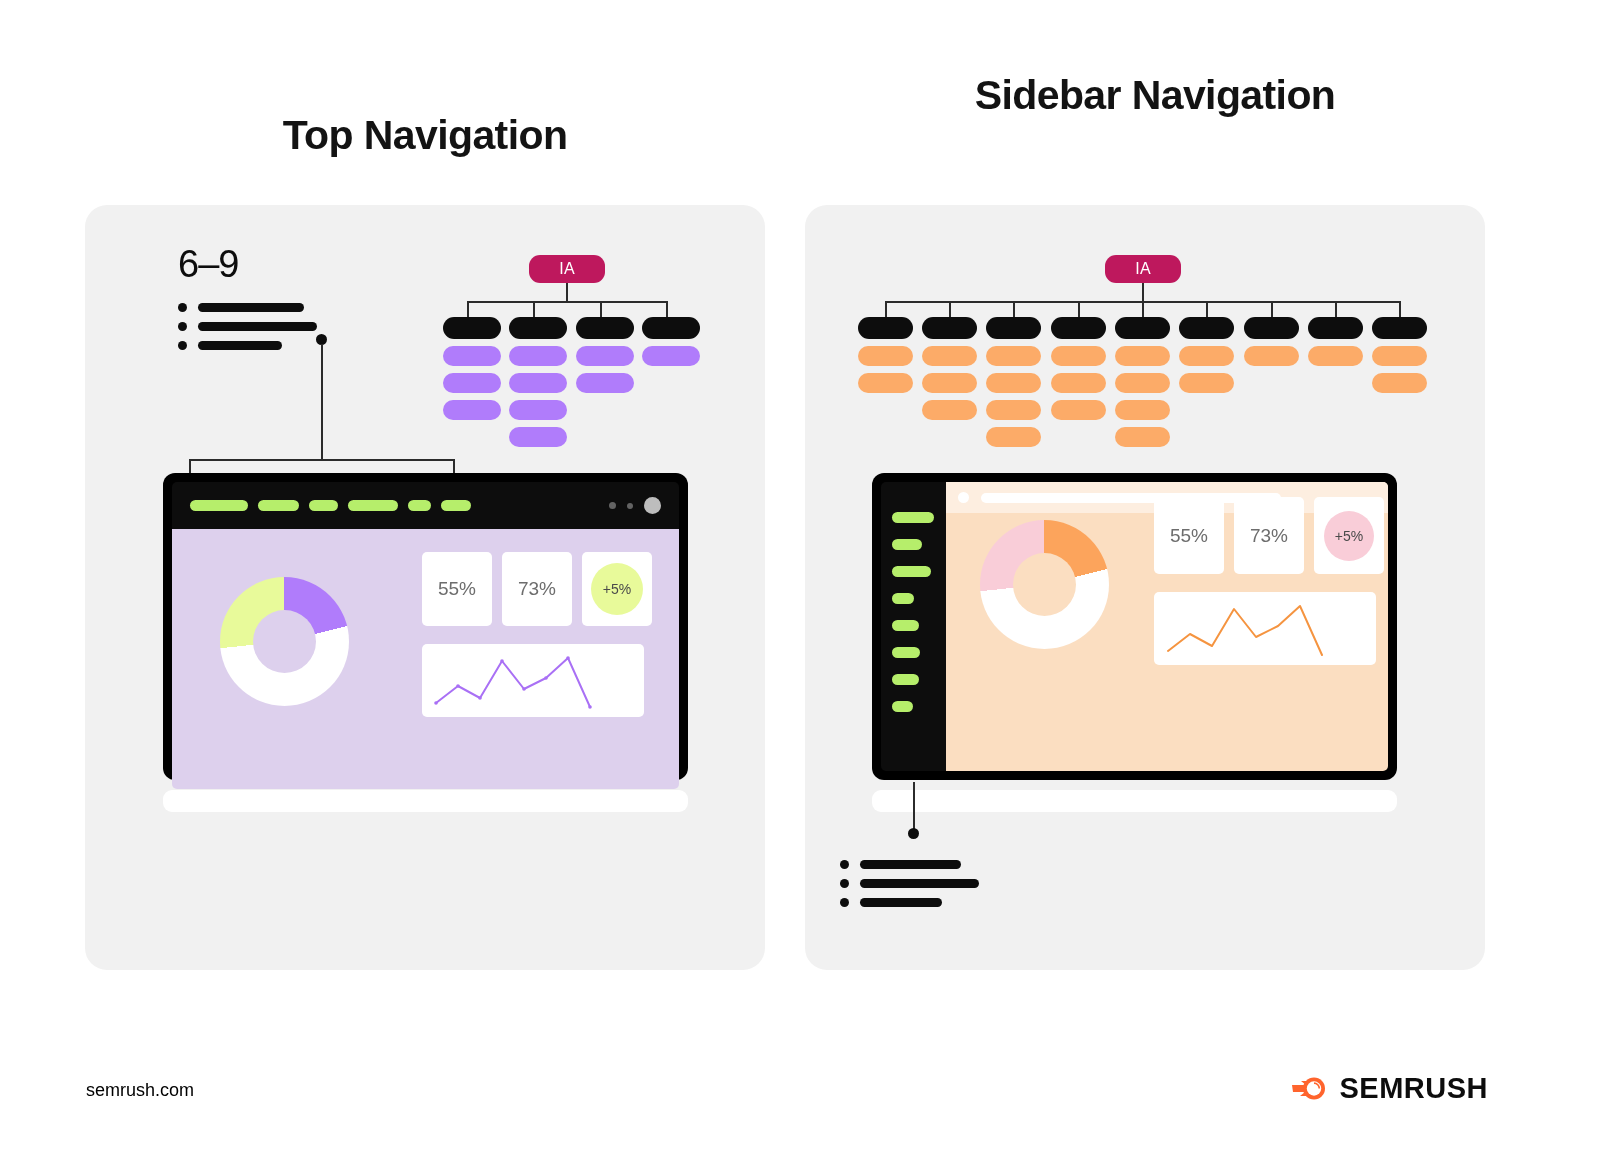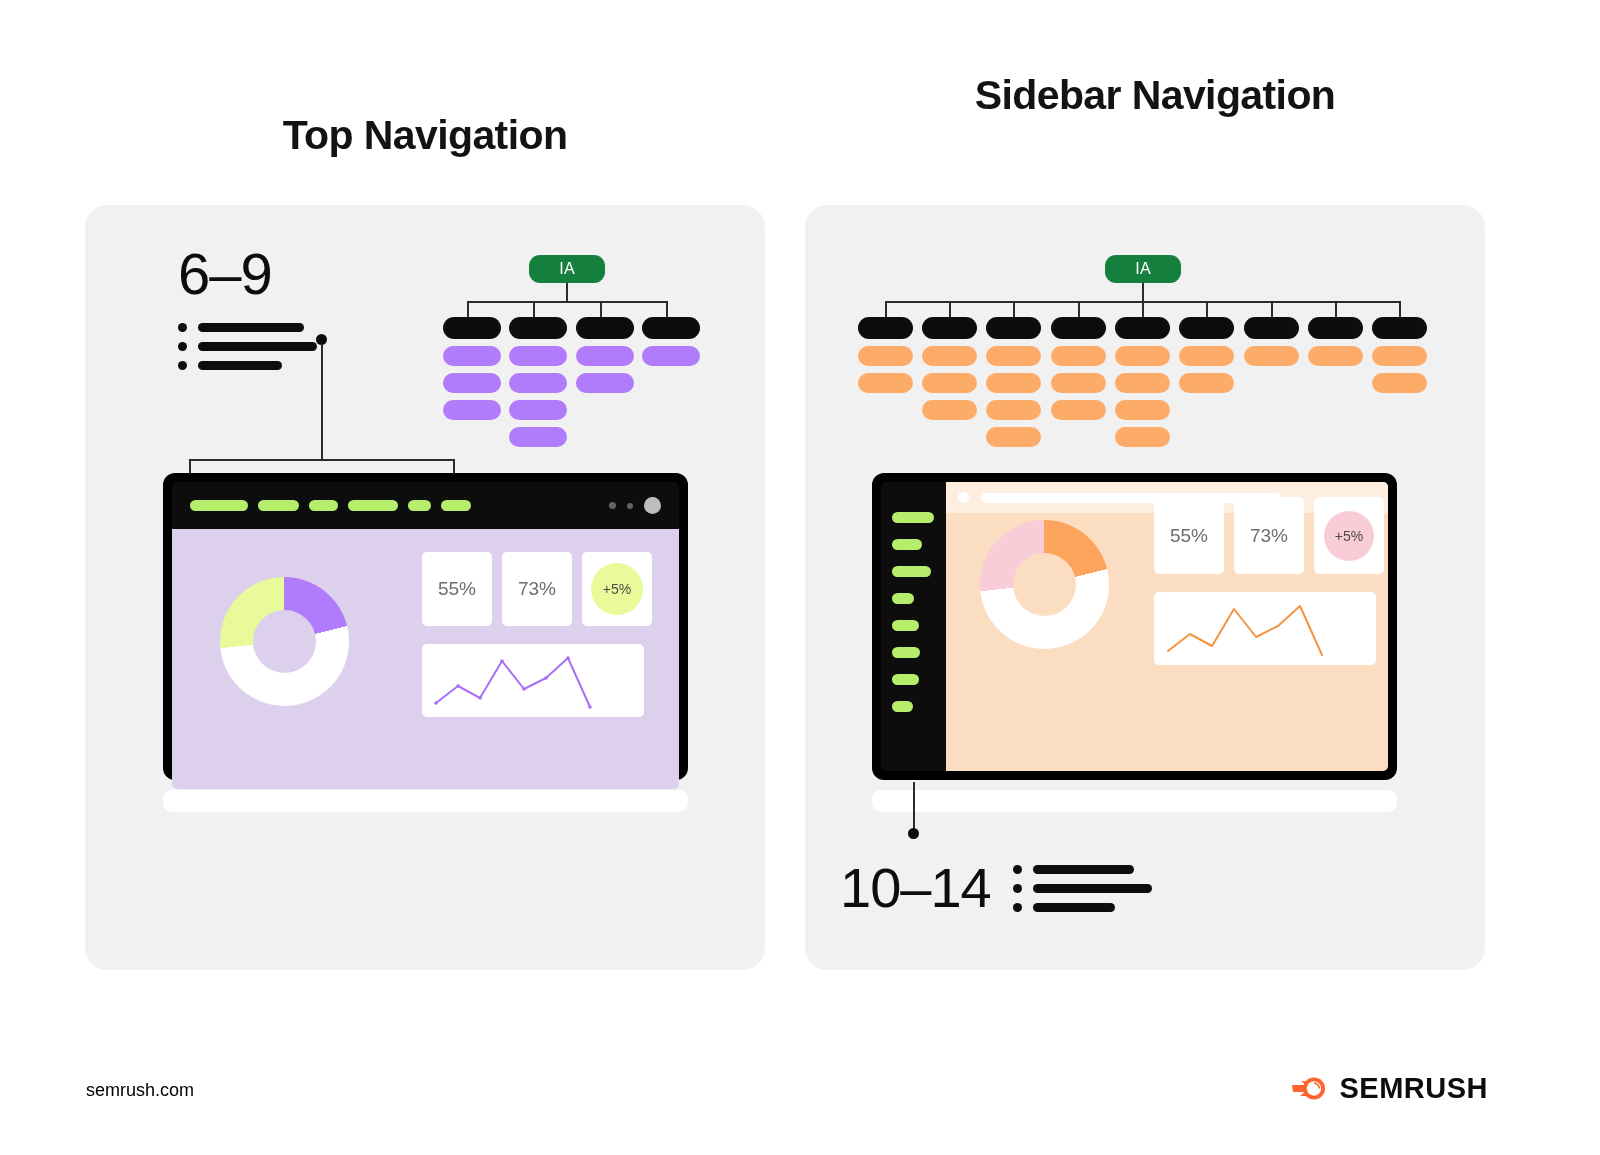--- a/index.html
+++ b/index.html
@@ -32,21 +32,21 @@
     height:765px;
     background:#f1f1f1;
     border-radius:22px;
   }
   #panel-left  { left:85px;  width:680px; }
   #panel-right { left:805px; width:680px; }
 
   
   .count-block { position:absolute; }
   .count-num {
-    font-size:58px;
+    font-size:38px;
     font-weight:400;
     color:#0d0d0d;
     letter-spacing:-1px;
     line-height:1;
     white-space:nowrap;
   }
   .lines { display:flex; flex-direction:column; gap:10px; }
   .line-row { display:flex; align-items:center; gap:11px; }
   .dot { width:9px; height:9px; border-radius:50%; background:#0d0d0d; flex:none; }
   .bar { height:9px; border-radius:5px; background:#0d0d0d; }
@@ -63,21 +63,21 @@
   .leader { position:absolute; background:#2b2b2b; }
   .leader-dot {
     position:absolute; width:11px; height:11px;
     border-radius:50%; background:#0d0d0d;
   }
 
   
   .tree { position:absolute; }
   .ia-pill {
     position:absolute;
-    background:#15803d;
+    background:#be185d;
     color:#ffffff;
     border-radius:11px;
     font-size:16px;
     font-weight:500;
     display:flex;
     align-items:center;
     justify-content:center;
     letter-spacing:0.2px;
   }
   .tcol { position:absolute; top:0; }
@@ -398,21 +398,20 @@
       </div>
     </div>
   </div>
 </div>
 <div class="base-bar" style="left:872px; top:790px; width:525px; height:22px;"></div>
 
 <div class="leader" style="left:913px; top:782px; width:1.6px; height:48px;"></div>
 <div class="leader-dot" style="left:908px; top:828px;"></div>
 
 <div class="count-block" id="count-right">
-  <div class="count-num">10–14</div>
   <div class="lines">
     <div class="line-row">
       <span class="dot"></span>
       <span class="bar" style="width:101px"></span>
     </div>
     <div class="line-row">
       <span class="dot"></span>
       <span class="bar" style="width:119px"></span>
     </div>
     <div class="line-row">

